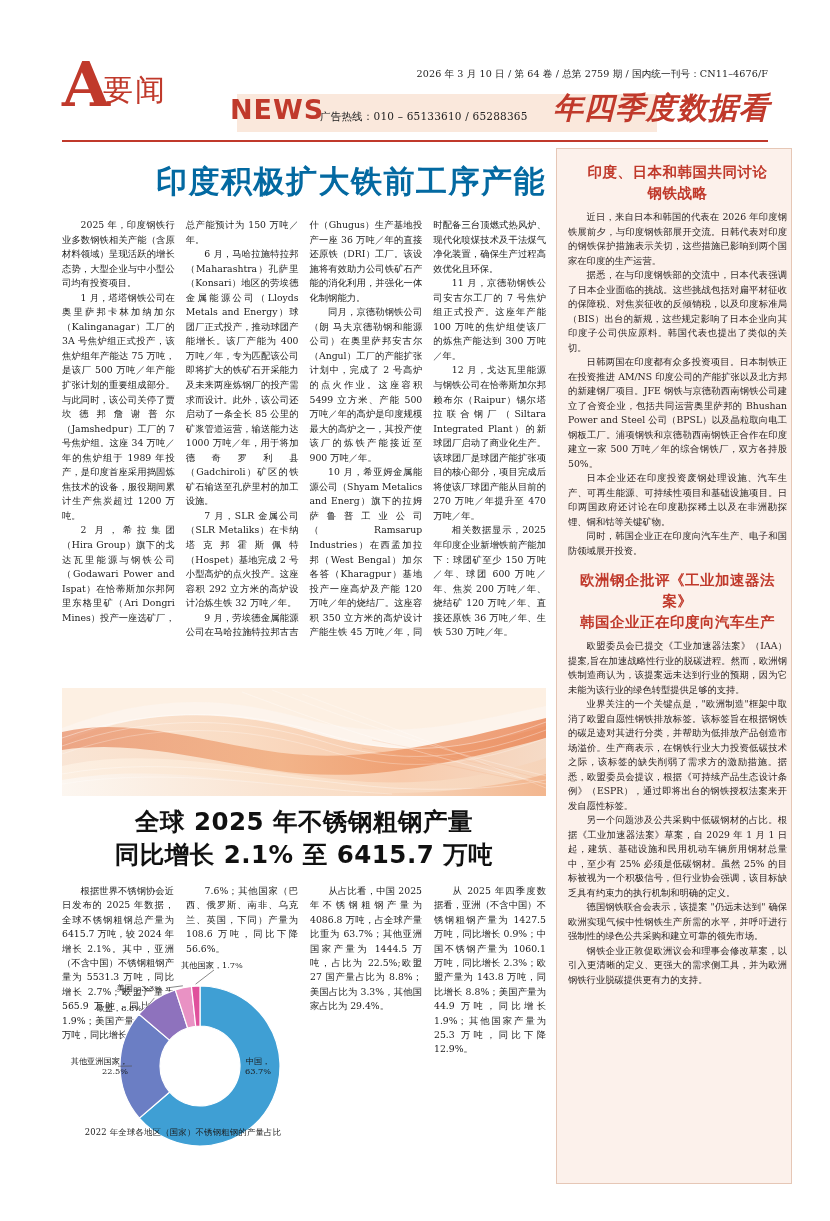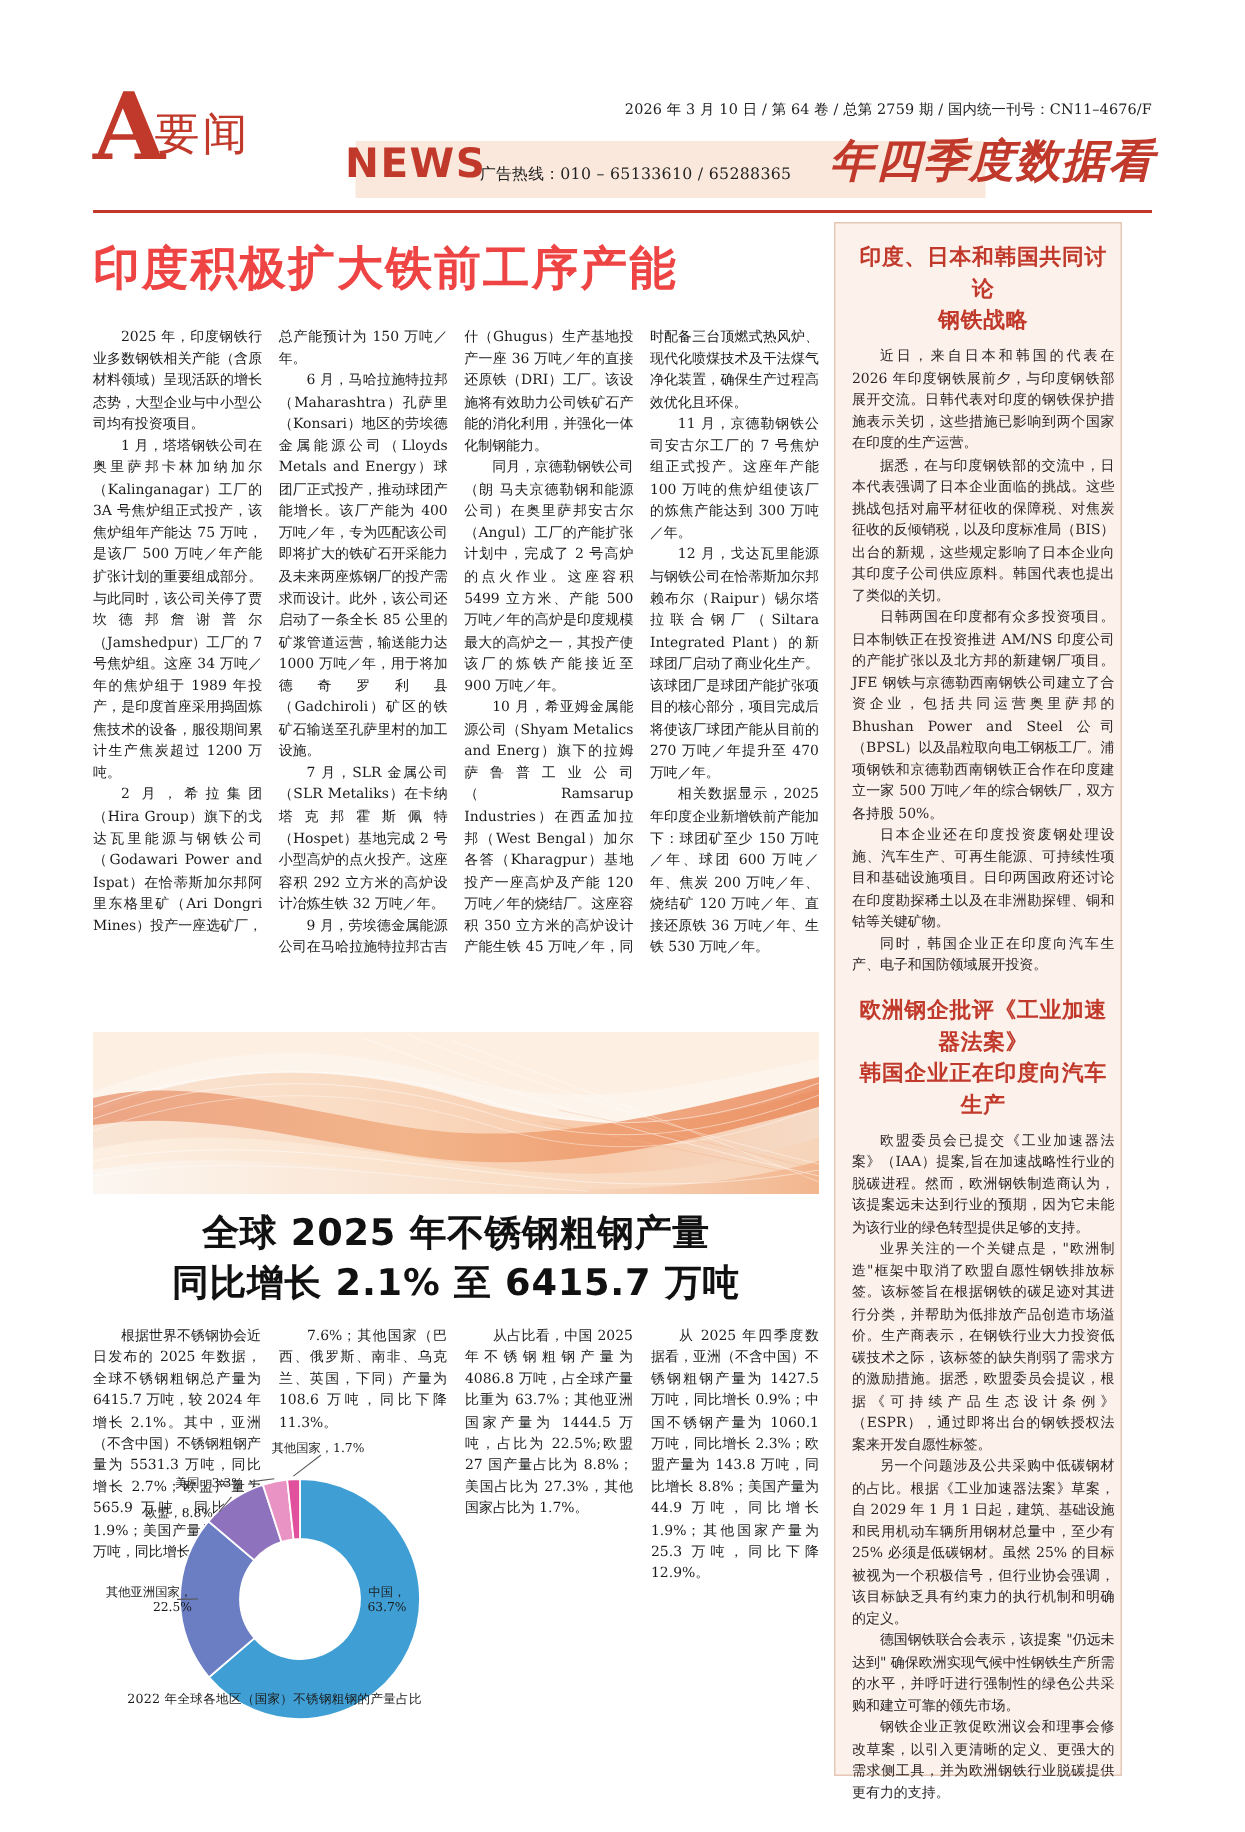--- a/index.html
+++ b/index.html
@@ -54,25 +54,25 @@
   }
   .mh-rule {
     position: absolute; left: 62px; top: 140px; width: 706px; height: 2.2px;
     background: #c0392b;
   }
 
   
   .main-left { position: absolute; left: 62px; top: 152px; width: 484px; }
 
   .headline {
-    text-align: left;
+    text-align: right;
     font-size: 31px; line-height: 44px;
-    font-weight: bold; color: #ef4444;
+    font-weight: bold; color: #0369a1;
     letter-spacing: 1.5px;
-    font-family: Liberation Mono, monospace;
+    font-family: Liberation Sans, sans-serif;
     padding: 8px 0 14px 0;
   }
 
   .cols-4 {
     column-count: 4; column-gap: 11px;
     font-size: 9.3px; line-height: 14.55px;
     color: #1b1b1b; text-align: justify;
     height: 460px;
   }
   .cols-4 p { text-indent: 2em; margin: 0; }
@@ -112,21 +112,21 @@
   }
   .chart-caption {
     position: absolute; left: 0px; top: 243px; width: 242px;
     text-align: center; font-size: 8.4px; color: #1b1b1b;
     letter-spacing: 0.2px;
   }
 
   
   .sidebar {
     position: absolute; left: 556px; top: 148px;
-    width: 192px; height: 1036px;
+    width: 236px; height: 1036px;
     background: #fcf1eb;
     border: 1px solid #e6c7b6;
     padding: 12px 4px 10px 11px;
   }
   .sb-head {
     text-align: center;
     font-size: 14.5px; line-height: 21px;
     font-weight: bold; color: #c0392b;
     letter-spacing: 0.5px;
     font-family: "DejaVu Serif", serif;
@@ -223,24 +223,24 @@
   <div class="subhead">
     <div>全球 2025 年不锈钢粗钢产量</div>
     <div>同比增长 2.1% 至 6415.7 万吨</div>
   </div>
 
   <div class="bottom-area">
     <div class="bcol c1">
         <p>根据世界不锈钢协会近日发布的 2025 年数据，全球不锈钢粗钢总产量为 6415.7 万吨，较 2024 年增长 2.1%。其中，亚洲（不含中国）不锈钢粗钢产量为 5531.3 万吨，同比增长 2.7%；欧盟产量为 565.9 万吨，同比下降 1.9%；美国产量为 209.9 万吨，同比增长</p>
       </div>
     <div class="bcol c2">
-        <p>7.6%；其他国家（巴西、俄罗斯、南非、乌克兰、英国，下同）产量为 108.6 万吨，同比下降 11.3%。</p>
+        <p>7.6%；其他国家（巴西、俄罗斯、南非、乌克兰、英国，下同）产量为 108.6 万吨，同比下降 56.6%。</p>
       </div>
     <div class="bcol c3">
-        <p>从占比看，中国 2025 年不锈钢粗钢产量为 4086.8 万吨，占全球产量比重为 63.7%；其他亚洲国家产量为 1444.5 万吨，占比为 22.5%;欧盟 27 国产量占比为 8.8%；美国占比为 27.3%，其他国家占比为 1.7%。</p>
+        <p>从占比看，中国 2025 年不锈钢粗钢产量为 4086.8 万吨，占全球产量比重为 63.7%；其他亚洲国家产量为 1444.5 万吨，占比为 22.5%;欧盟 27 国产量占比为 8.8%；美国占比为 3.3%，其他国家占比为 29.4%。</p>
       </div>
     <div class="bcol c4">
         <p>从 2025 年四季度数据看，亚洲（不含中国）不锈钢粗钢产量为 1427.5 万吨，同比增长 0.9%；中国不锈钢产量为 1060.1 万吨，同比增长 2.3%；欧盟产量为 143.8 万吨，同比增长 8.8%；美国产量为 44.9 万吨，同比增长 1.9%；其他国家产量为 25.3 万吨，同比下降 12.9%。</p>
       </div>
 
     <div class="chart-box">
       <svg id="pie-svg" viewBox="0 0 242 225" width="242" height="225">
           <path d="M 138 40 A 80 80 0 1 1 77.33104677690227 172.1466980240703 L 107.66552338845113 146.07334901203515 A 40 40 0 1 0 138 80 Z" fill="#3f9fd4" stroke="#ffffff" stroke-width="1.2"></path>
           <path d="M 77.33104677690227 172.1466980240703 A 80 80 0 0 1 77.00459911908415 68.23552307444447 L 107.50229955954208 94.11776153722224 A 40 40 0 0 0 107.66552338845113 146.07334901203515 Z" fill="#6b7ec4" stroke="#ffffff" stroke-width="1.2"></path>
           <path d="M 77.00459911908415 68.23552307444447 A 80 80 0 0 1 113.27864045000419 43.91547869638772 L 125.6393202250021 81.95773934819385 A 40 40 0 0 0 107.50229955954208 94.11776153722224 Z" fill="#8e72bd" stroke="#ffffff" stroke-width="1.2"></path>

